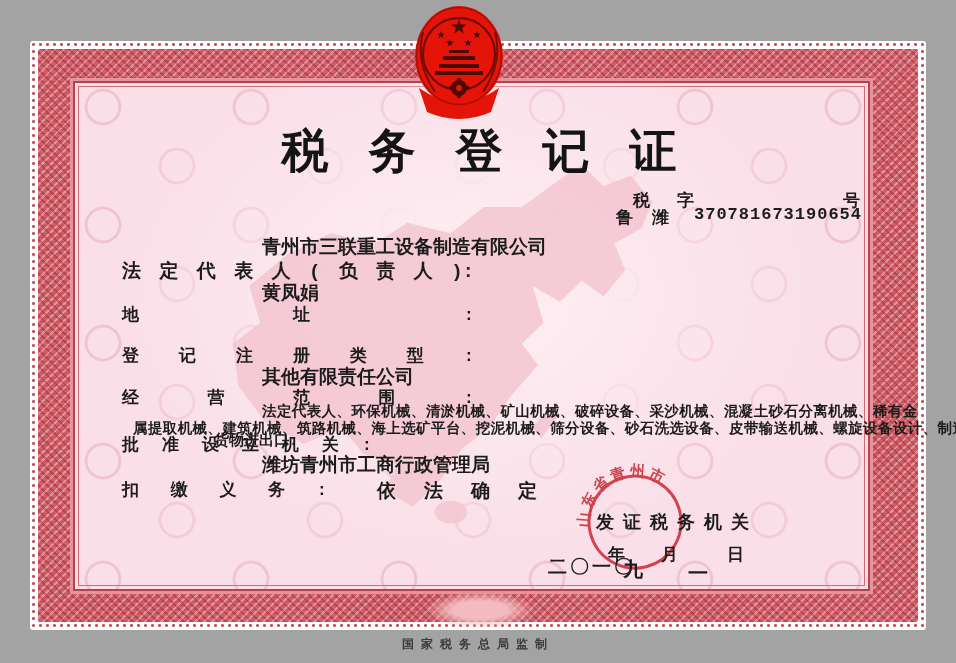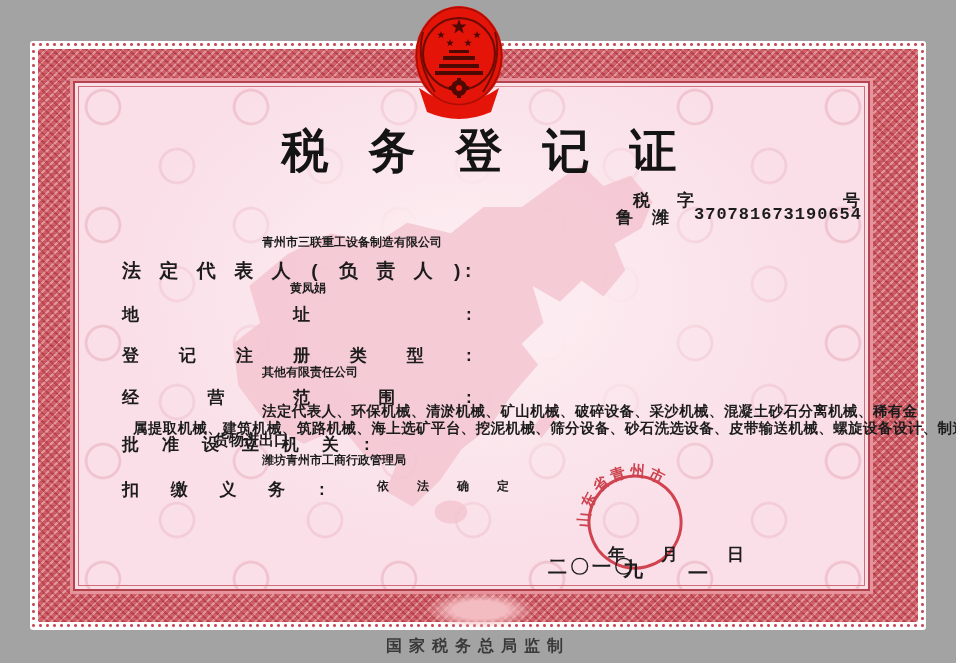--- a/index.html
+++ b/index.html
@@ -56,27 +56,27 @@
   .title{
     left:0;right:0;text-align:center;top:120px;
     font-size:47px;font-weight:700;letter-spacing:40px;padding-left:42px;color:#141414;
   }
   .serial{font-size:17px;font-weight:700;}
   .flabel{
     font-size:17px;font-weight:700;
     text-align:justify;text-align-last:justify;text-justify:inter-character;
     white-space:normal;
   }
-  .fvalue{font-size:12px;font-weight:700;}
+  .fvalue{font-size:19px;font-weight:700;}
   .scope{font-size:14.5px;font-weight:700;letter-spacing:.4px;}
   .overlayline{font-size:15px;font-weight:700;}
   .issuer{font-size:18px;font-weight:700;letter-spacing:9px;}
   .dateunit{font-size:17px;font-weight:700;}
   .datefill{font-size:19px;font-weight:700;}
-  .footer{left:0;right:0;top:636px;text-align:center;font-size:16px;letter-spacing:7px;color:#3a3a3a;font-weight:600;}
+  .footer{left:0;right:0;top:636px;text-align:center;font-size:12px;letter-spacing:7px;color:#3a3a3a;font-weight:600;}
   .sealwrap{position:absolute;left:566px;top:456px;width:140px;height:140px;transform:rotate(-14deg);opacity:.88;}
 </style>
 </head>
 <body>
 
 <div class="page">
 
   <div class="lace"></div>
   <div class="band"></div>
   <div class="crest"></div>
@@ -124,21 +124,21 @@
     <span class="abs serial" style="left:633px;top:189px;">税</span>
     <span class="abs serial" style="left:677px;top:189px;">字</span>
     <span class="abs serial" style="left:843px;top:189px;">号</span>
     <span class="abs serial" style="left:616px;top:206px;">鲁</span>
     <span class="abs serial" style="left:652px;top:206px;">潍</span>
     <span class="abs serial" style="left:694px;top:205px;letter-spacing:1px;">370781673190654</span>
 
     <div class="abs fvalue" style="left:262px;top:234px;">青州市三联重工设备制造有限公司</div>
 
     <div class="abs flabel" style="left:122px;top:258px;width:352px;font-size:19px;">法定代表人(负责人):</div>
-    <div class="abs fvalue" style="left:262px;top:280px;margin-left:28px;">黄凤娟</div>
+    <div class="abs fvalue" style="left:262px;top:280px;">黄凤娟</div>
 
     <div class="abs flabel" style="left:122px;top:303px;width:352px;">地址:</div>
 
     <div class="abs flabel" style="left:122px;top:344px;width:352px;">登记注册类型:</div>
     <div class="abs fvalue" style="left:262px;top:364px;">其他有限责任公司</div>
 
     <div class="abs flabel" style="left:122px;top:386px;width:352px;">经营范围:</div>
     <div class="abs scope" style="left:262px;top:402px;">法定代表人、环保机械、清淤机械、矿山机械、破碎设备、采沙机械、混凝土砂石分离机械、稀有金</div>
     <div class="abs scope" style="left:133px;top:419px;">属提取机械、建筑机械、筑路机械、海上选矿平台、挖泥机械、筛分设备、砂石洗选设备、皮带输送机械、螺旋设备设计、制造、销售</div>
 
@@ -152,20 +152,21 @@
     <svg class="sealwrap" viewBox="0 0 140 140">
       <defs>
         <path id="arc" d="M24,66 A46,46 0 0 1 116,66" fill="none"></path>
       </defs>
       <circle cx="70" cy="66" r="46" fill="none" stroke="#cb2e3a" stroke-width="3"></circle>
       <text font-size="15" fill="#c62f3b" letter-spacing="3" font-weight="bold">
         <textPath href="#arc" startOffset="4%">山东省青州市</textPath>
       </text>
     </svg>
 
+    <div class="abs issuer" style="left:596px;top:510px;">发证税务机关</div>
 
     <span class="abs datefill" style="left:548px;top:554px;letter-spacing:3px;">二〇一〇</span>
     <span class="abs dateunit" style="left:608px;top:543px;">年</span>
     <span class="abs datefill" style="left:623px;top:556px;font-size:20px;">九</span>
     <span class="abs dateunit" style="left:661px;top:543px;">月</span>
     <span class="abs datefill" style="left:688px;top:560px;font-size:20px;">一</span>
     <span class="abs dateunit" style="left:727px;top:543px;">日</span>
 
     <div class="abs footer">国家税务总局监制</div>
 

